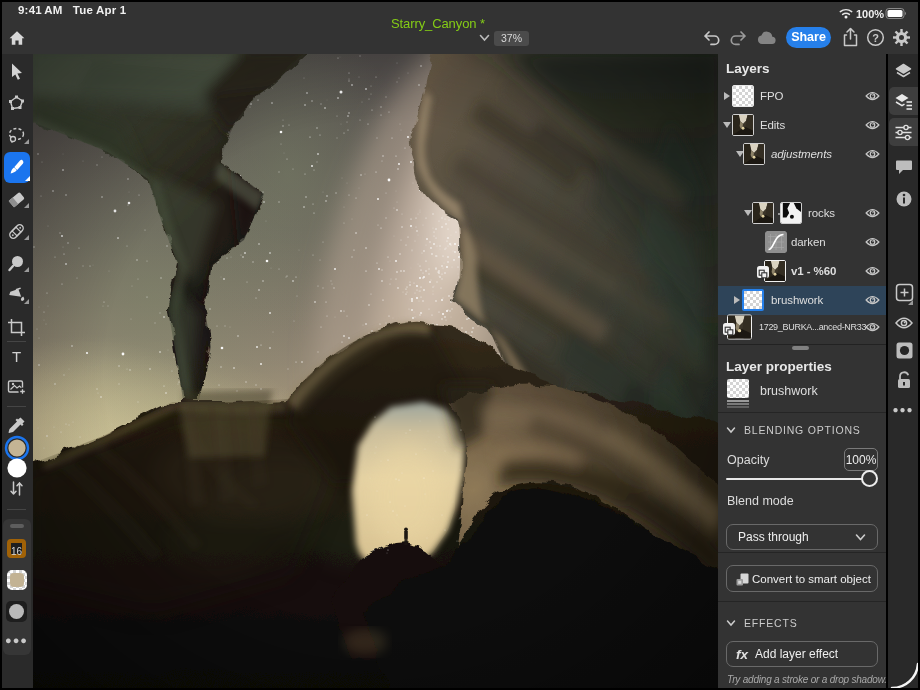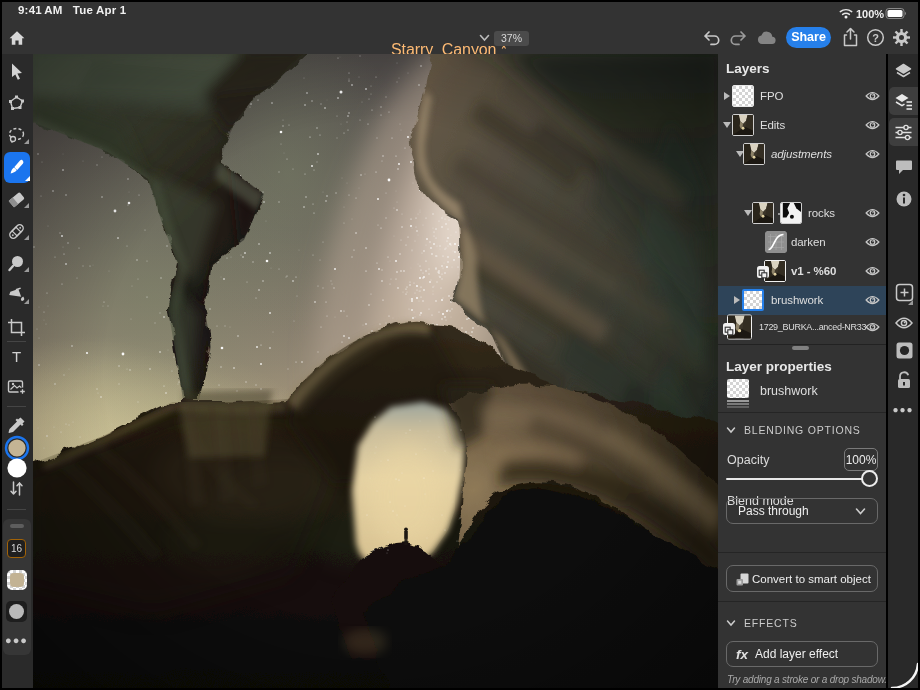--- a/index.html
+++ b/index.html
@@ -42,21 +42,21 @@
       <text x="28" y="13.8" font-size="11" font-weight="700" fill="#f0f0f0">100%</text>
       <rect x="58" y="4.5" width="18" height="10" rx="2.8" fill="none" stroke="#898989" stroke-width="1"></rect>
       <rect x="59.5" y="6" width="15" height="7" rx="1.6" fill="#fff"></rect>
       <path d="M77 7.8 v3.2 a1.8 1.8 0 0 0 0 -3.2" fill="#898989"></path>
     </svg>
   </div>
 
   <svg class="abs" style="left:8px;top:29px" width="18" height="18" viewBox="0 0 18 18">
     <path d="M9 2.2 L16.4 9.2 H14.2 V15.8 H10.6 V11.4 H7.4 V15.8 H3.8 V9.2 H1.6 Z" fill="#d8d8d8"></path>
   </svg>
-  <div class="abs" style="left:391px;top:41px;font-size:16px;color:#fdba74;white-space:nowrap;letter-spacing:-.1px">Starry_Canyon *</div>
+  <div class="abs" style="left:391px;top:16px;font-size:13px;color:#84cc16;white-space:nowrap;letter-spacing:-.1px">Starry_Canyon *</div>
   <svg class="abs" style="left:479px;top:34px" width="11" height="8" viewBox="0 0 11 8">
       <path d="M1.5 1.5 L5.5 6 L9.5 1.5" fill="none" stroke="#bbb" stroke-width="1.6" stroke-linecap="round"></path>
     </svg>
   <div class="abs" style="left:494px;top:31px;width:35px;height:15px;background:#4b4b4b;border-radius:3px;text-align:center;font-size:10.5px;line-height:15px;color:#d8d8d8">37%</div>
   <svg class="abs" style="left:702px;top:28px" width="20" height="20" viewBox="0 0 20 20">
       <path d="M7 4 L3 8 L7 12 M3 8 H12.5 A4.2 4.2 0 0 1 12.5 16.4 H9" fill="none" stroke="#c9c9c9" stroke-width="1.7" stroke-linecap="round" stroke-linejoin="round"></path>
     </svg>
   <svg class="abs" style="left:728px;top:28px" width="20" height="20" viewBox="0 0 20 20">
       <path d="M13 4 L17 8 L13 12 M17 8 H7.5 A4.2 4.2 0 0 0 7.5 16.4 H11" fill="none" stroke="#9b9b9b" stroke-width="1.7" stroke-linecap="round" stroke-linejoin="round"></path>
     </svg>
@@ -2047,21 +2047,21 @@
     <circle cx="14" cy="34" r="9.6" fill="#fff"></circle>
   </svg>
   <svg class="abs" style="left:6px;top:480px" width="21" height="17" viewBox="0 0 21 17">
       <g stroke="#c9c9c9" stroke-width="1.5" fill="none" stroke-linecap="round" stroke-linejoin="round">
         <path d="M7.5 2 V14 M7.5 14 L5 11.2 M7.5 14 L10 11.2"></path>
         <path d="M13.5 15 V3 M13.5 3 L11 5.8 M13.5 3 L16 5.8"></path>
       </g>
     </svg>
   <div class="seldiv" style="top:509px"></div>
   <div class="abs" style="left:10px;top:524px;width:14px;height:3.5px;background:#5d5d5d;border-radius:2px"></div>
-  <div class="abs" style="left:7px;top:539px;width:19px;height:19px;background:#1f1f1f;border:1px solid #a16207;border-radius:4px;color:#d5d5d5;font-size:10px;text-align:center;line-height:17px">16</div>
+  <div class="abs" style="left:7px;top:539px;width:19px;height:19px;background:#1f1f1f;border:4px solid #a16207;border-radius:4px;color:#d5d5d5;font-size:10px;text-align:center;line-height:17px">16</div>
   <div class="abs checker" style="left:6.5px;top:570px;width:20px;height:20px;border-radius:5px"></div>
   <div class="abs" style="left:9.5px;top:573px;width:14px;height:14px;background:#c2b293;border-radius:4px"></div>
   <div class="abs" style="left:6px;top:601px;width:21px;height:21px;background:#1e1e1e;border-radius:5px"></div>
   <div class="abs" style="left:9px;top:604px;width:15px;height:15px;background:#b9b9b9;border-radius:50%"></div>
   <div class="abs" style="left:0;top:634px;width:33px;text-align:center;color:#c9c9c9;font-size:11px;letter-spacing:1px">●●●</div>
 
   <svg class="abs" style="left:24px;top:139px" width="5" height="5">
       <path d="M5 0 L5 5 L0 5 Z" fill="#9a9a9a"></path>
     </svg>
   <svg class="abs" style="left:25px;top:176px" width="5" height="5">
@@ -2235,21 +2235,21 @@
   <div class="abs divline" style="left:718px;top:412px"></div>
   <svg class="abs chev" style="left:726px;top:425px" viewBox="0 0 10 10">
       <path d="M1.5 3 L5 7 L8.5 3" fill="none" stroke="#ccc" stroke-width="1.5" stroke-linecap="round"></path>
     </svg>
   <div class="abs sechead" style="left:744px;top:424px">BLENDING OPTIONS</div>
   <div class="abs" style="left:727px;top:453px;font-size:12.5px;color:#dcdcdc">Opacity</div>
   <div class="abs" style="left:844px;top:448px;width:34px;height:23px;border:1px solid #7a7a7a;border-radius:5px;color:#ececec;font-size:12px;text-align:center;line-height:22px">100%</div>
   <div class="abs" style="left:726px;top:478px;width:147px;height:2px;background:#e8e8e8;border-radius:1px"></div>
   <div class="abs" style="left:861px;top:470px;width:17px;height:17px;border:2px solid #ececec;border-radius:50%;background:#333"></div>
   <div class="abs" style="left:727px;top:494px;font-size:12.5px;color:#dcdcdc">Blend mode</div>
-  <div class="abs btn" style="left:726px;top:498px;width:152px;height:26px;line-height:25px"><span style="margin-left:11px">Pass through</span>
+  <div class="abs btn" style="left:726px;top:524px;width:152px;height:26px;line-height:25px"><span style="margin-left:11px">Pass through</span>
     <svg style="position:absolute;right:11px;top:8px" width="11" height="9" viewBox="0 0 11 9">
         <path d="M1.5 2 L5.5 6.5 L9.5 2" fill="none" stroke="#ccc" stroke-width="1.6" stroke-linecap="round"></path>
       </svg>
   </div>
   <div class="abs divline" style="left:718px;top:552px"></div>
   <div class="abs btn" style="left:726px;top:565px;width:152px;height:27px;line-height:26px">
     <svg style="position:absolute;left:8px;top:6px" width="15" height="15" viewBox="0 0 15 15">
         <g fill="#d8d8d8">
           <rect x="5.5" y="1.5" width="8" height="10" rx="1"></rect>
           <rect x="1.5" y="7" width="6.5" height="6.5" rx="1" fill="#9a9a9a"></rect>

